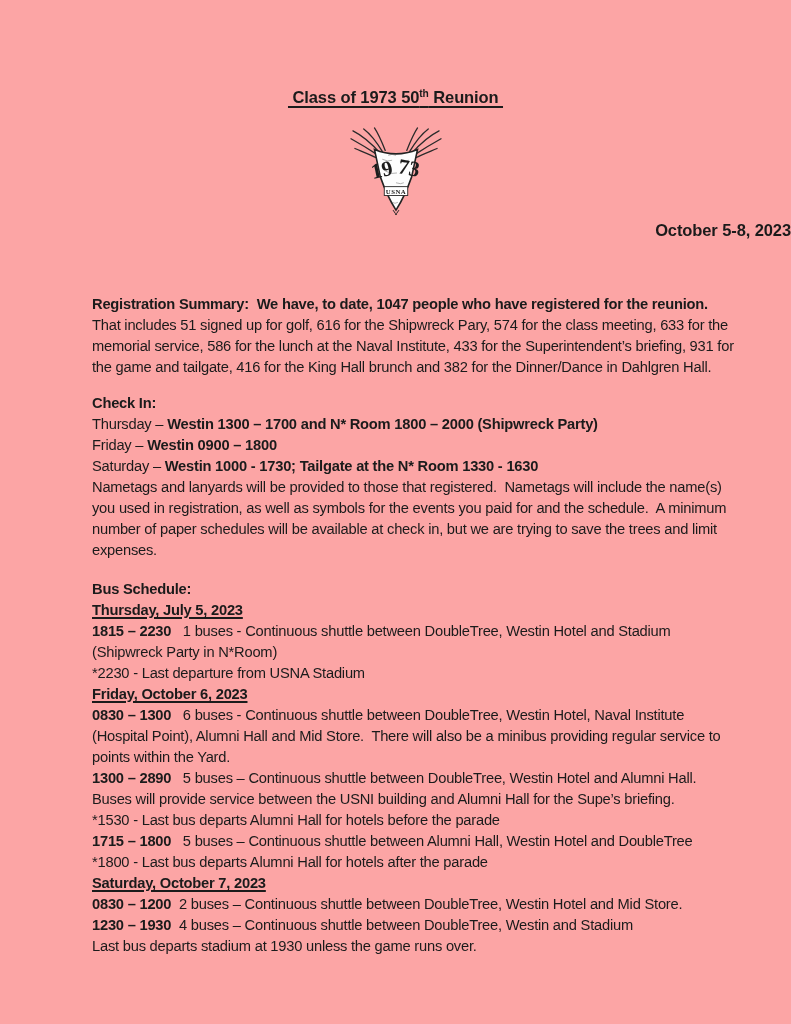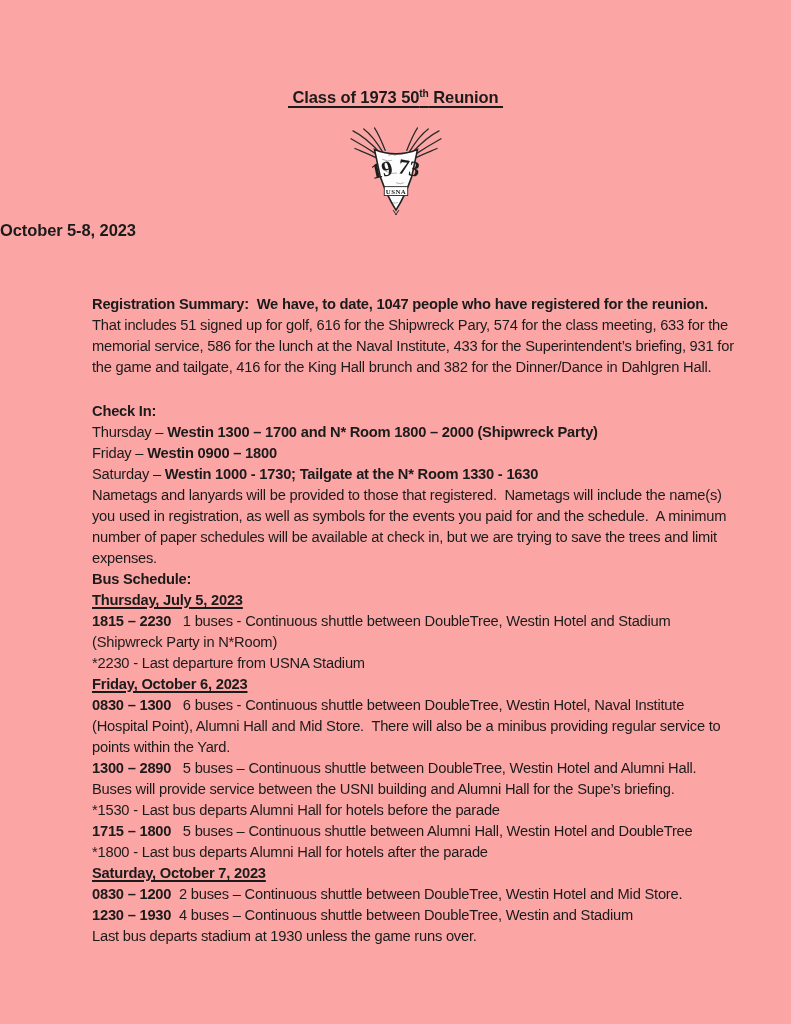--- a/index.html
+++ b/index.html
@@ -45,41 +45,41 @@
     left: 50%;
     transform: translateX(-50%);
     width: 104px;
     height: 90px;
   }
   .doc-date {
     position: absolute;
     top: 221px;
     left: 0;
     width: 100%;
-    text-align: left;
+    text-align: right;
     font-size: 16.5px;
     font-weight: bold;
     letter-spacing: -0.1px;
   }
   
   .body-text {
     position: absolute;
     top: 294px;
     left: 92px;
     width: 642px;
     font-size: 14.7px;
     line-height: 21px;
     letter-spacing: -0.22px;
   }
   .para {
     margin: 0;
     white-space: pre-wrap;
   }
-  .section-checkin { margin-top: 23px; }
-  .section-bus { }
+  .section-checkin { margin-top: 15px; }
+  .section-bus { margin-top: 18px; }
   .heading-bold { font-weight: bold; }
   .day-date {
     font-weight: bold;
     text-decoration: underline;
     text-decoration-thickness: 1.5px;
     text-underline-offset: 2px;
   }
   b.time { font-weight: bold; }
   
   .crest-svg { width: 100%; height: 100%; }

